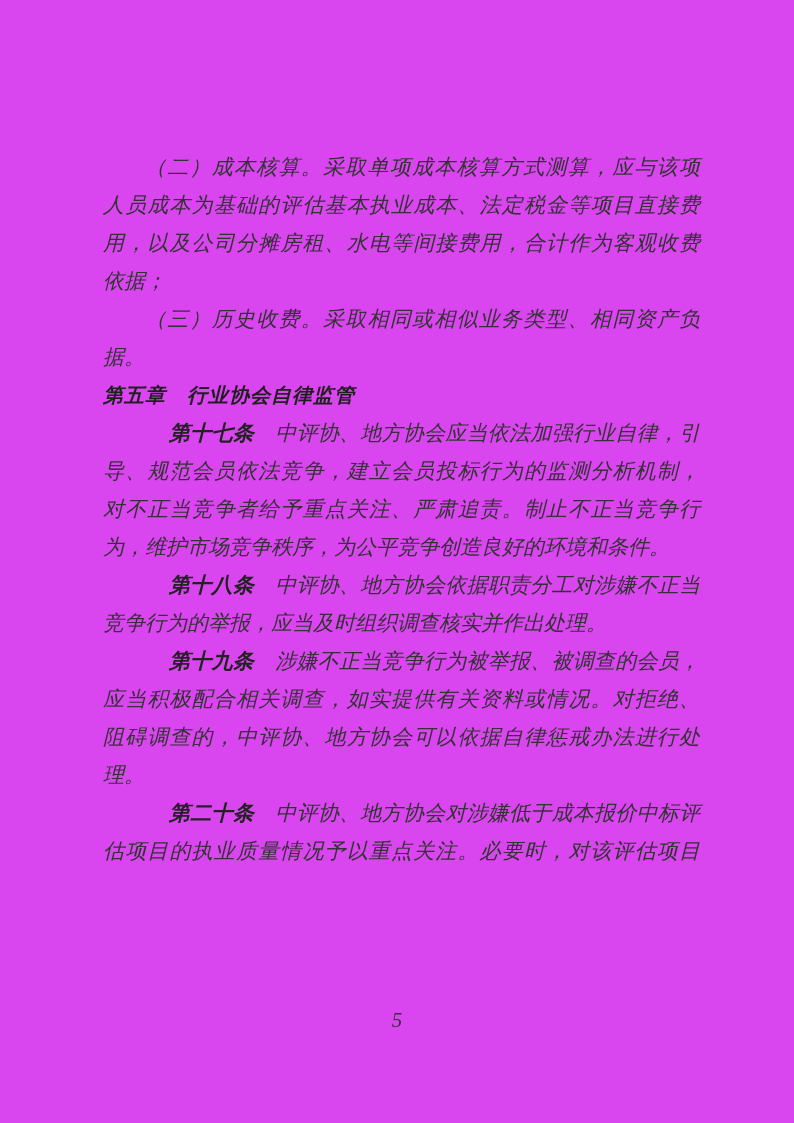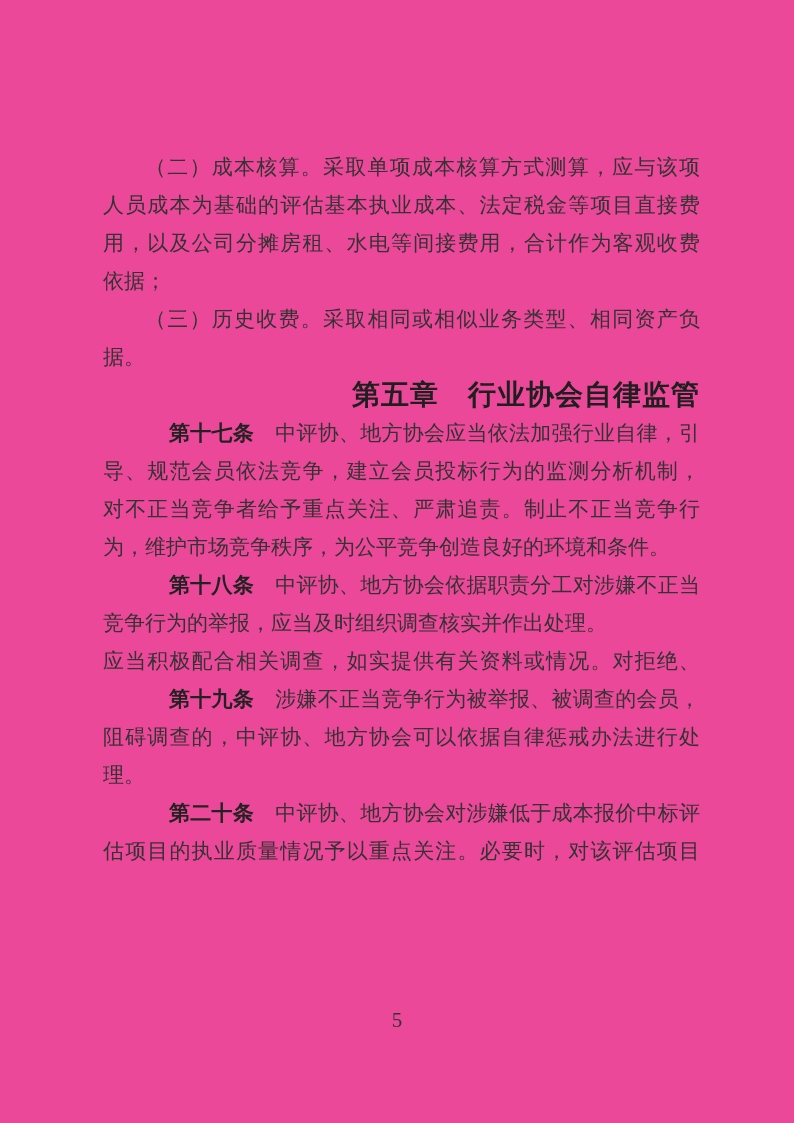--- a/index.html
+++ b/index.html
@@ -1,23 +1,24 @@
 <!DOCTYPE html>
 <html><head>
 <meta charset="utf-8">
 <style>
   html, body { margin: 0; padding: 0; background: #ffffff; }
   .page {
     position: relative;
     width: 794px;
     height: 1123px;
-    background: #ec4899;
+    background: #d946ef;
     font-family: "Liberation Serif", serif;
     color: #333333;
     overflow: hidden;
+    font-style: italic;
   }
   .body-text {
     position: absolute;
     left: 103px;
     top: 148px;
     width: 597px;
     font-size: 21px;
   }
   .line {
     height: 38px;
@@ -31,24 +32,24 @@
   .indent { text-indent: 2em; }
   .lead {
     font-family: "Liberation Sans", sans-serif;
     font-weight: 700;
     color: #222222;
     margin-left: 24px;
   }
   .heading {
     height: 38px;
     line-height: 38px;
-    text-align: right;
+    text-align: left;
     font-family: "Liberation Sans", sans-serif;
     font-weight: 700;
-    font-size: 28px;
+    font-size: 20px;
     color: #1f1f1f;
     letter-spacing: 1px;
   }
   .page-number {
     position: absolute;
     top: 1008px;
     left: 0;
     width: 100%;
     text-align: center;
     font-size: 21px;
@@ -69,22 +70,22 @@
     <div class="line"><span>据。</span></div>
 
     <div class="heading">第五章　行业协会自律监管</div>
 
     <div class="line indent fill"><span class="lead">第十七条</span><span>　中评协、地方协会应当依法加强行业自律，引</span></div>
     <div class="line fill"><span>导、规范会员依法竞争，建立会员投标行为的监测分析机制，</span></div>
     <div class="line fill"><span>对不正当竞争者给予重点关注、严肃追责。制止不正当竞争行</span></div>
     <div class="line"><span>为，维护市场竞争秩序，为公平竞争创造良好的环境和条件。</span></div>
     <div class="line indent fill"><span class="lead">第十八条</span><span>　中评协、地方协会依据职责分工对涉嫌不正当</span></div>
     <div class="line"><span>竞争行为的举报，应当及时组织调查核实并作出处理。</span></div>
+    <div class="line indent fill"><span class="lead">第十九条</span><span>　涉嫌不正当竞争行为被举报、被调查的会员，</span></div>
     <div class="line fill"><span>应当积极配合相关调查，如实提供有关资料或情况。对拒绝、</span></div>
-    <div class="line indent fill"><span class="lead">第十九条</span><span>　涉嫌不正当竞争行为被举报、被调查的会员，</span></div>
     <div class="line fill"><span>阻碍调查的，中评协、地方协会可以依据自律惩戒办法进行处</span></div>
     <div class="line"><span>理。</span></div>
     <div class="line indent fill"><span class="lead">第二十条</span><span>　中评协、地方协会对涉嫌低于成本报价中标评</span></div>
     <div class="line fill"><span>估项目的执业质量情况予以重点关注。必要时，对该评估项目</span></div>
 
   </div>
 
   <div class="page-number">5</div>
 </div>
 

